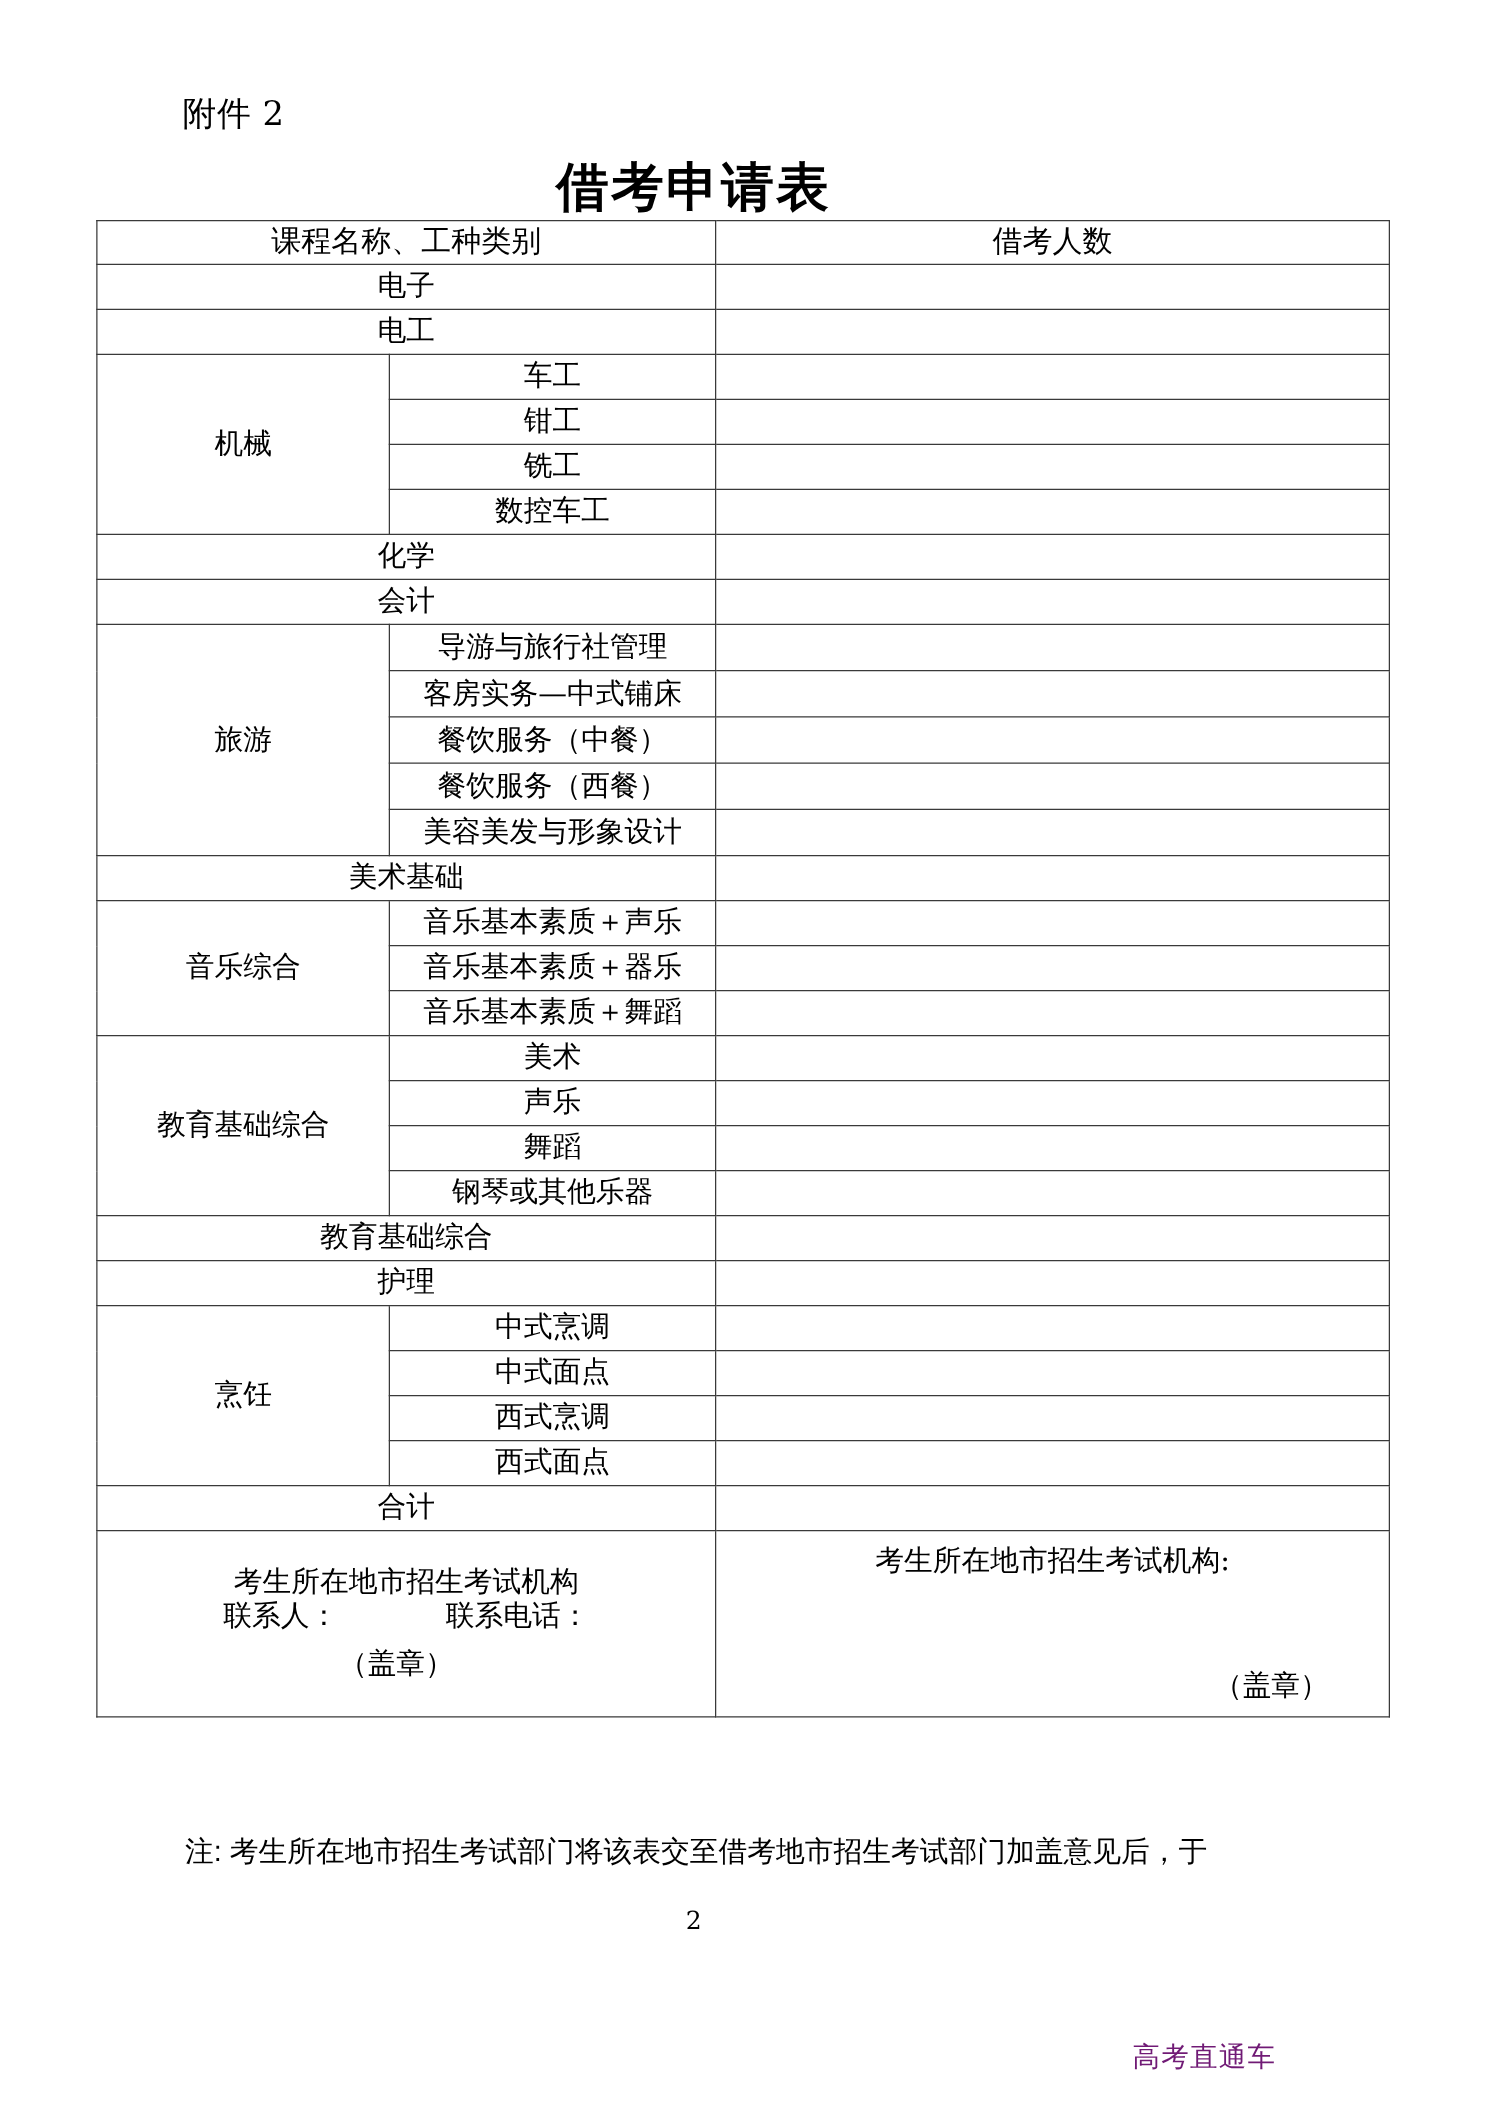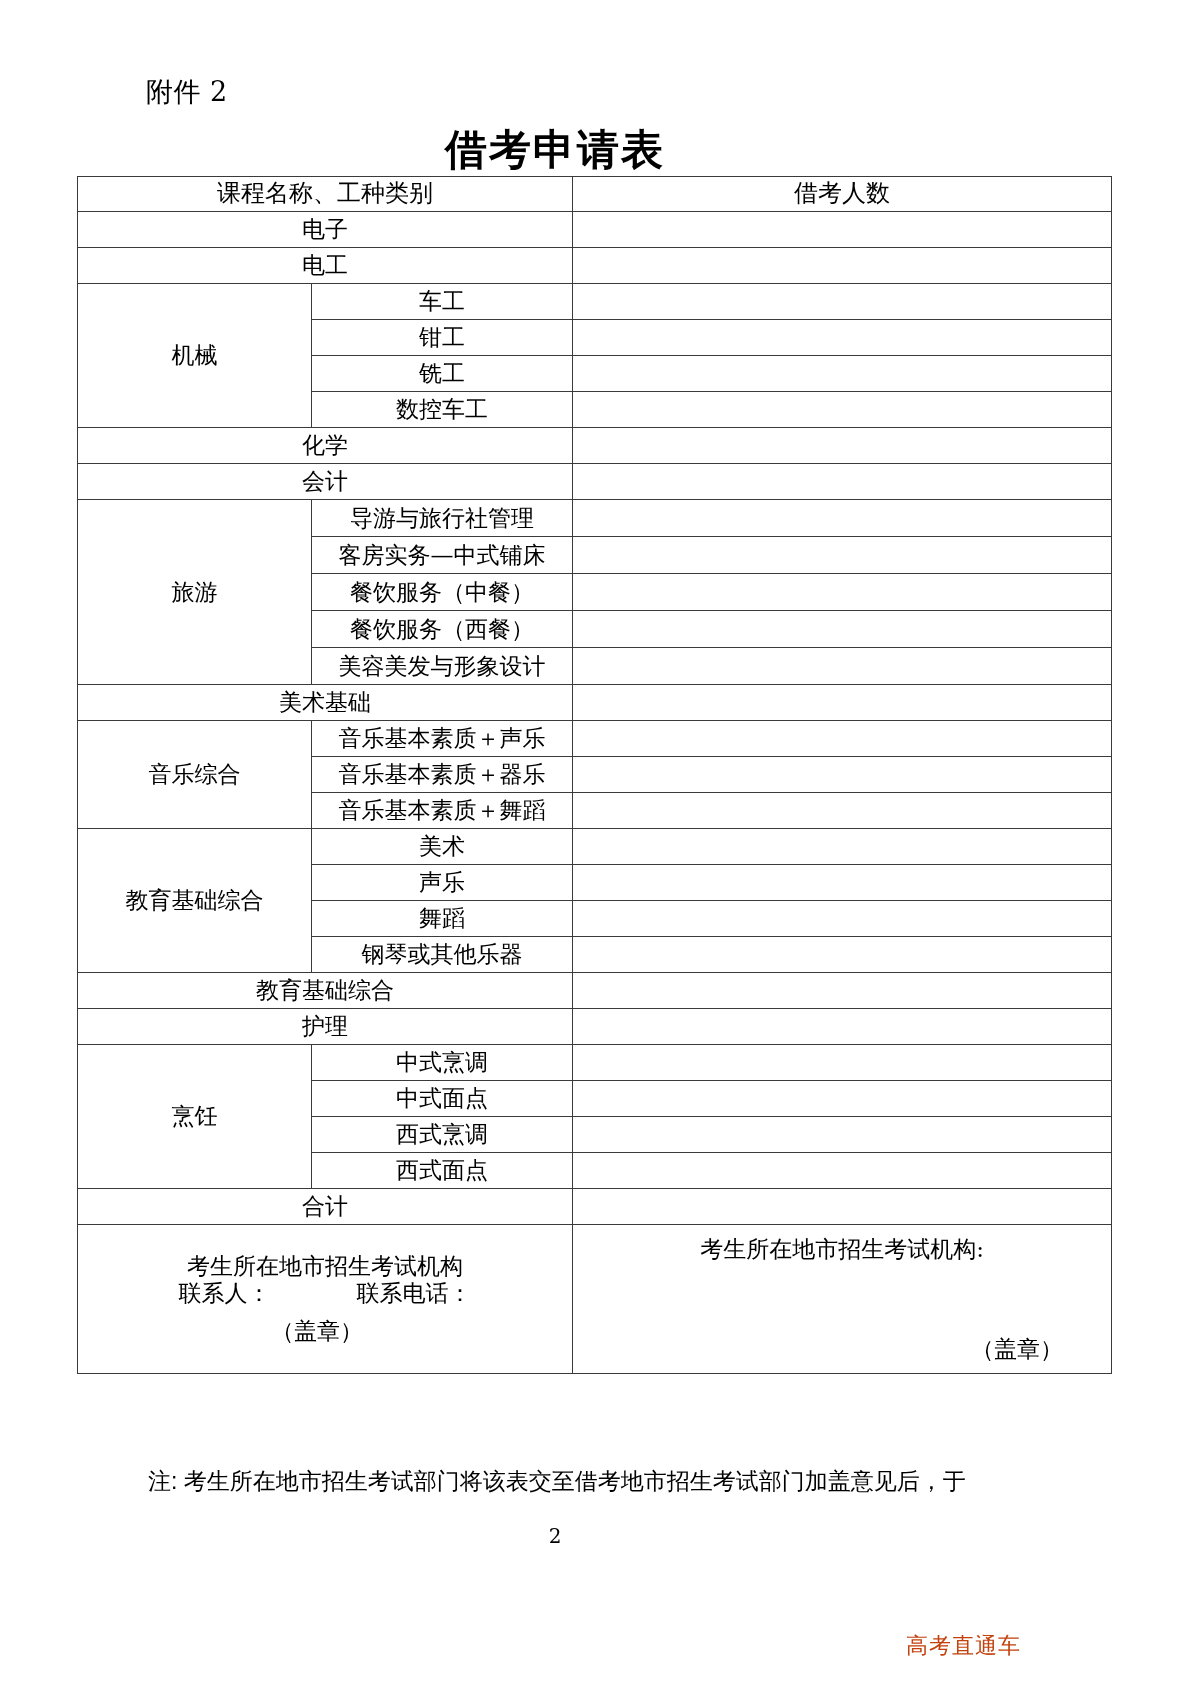--- a/index.html
+++ b/index.html
@@ -131,21 +131,21 @@
     font-size: 20px;
     font-family: "DejaVu Serif", "Liberation Serif", serif;
   }
 
   
   .watermark {
     position: absolute;
     right: 22px;
     bottom: 22px;
     font-size: 22px;
-    color: #c2410c;
+    color: #701a75;
     letter-spacing: 1px;
     font-family: "Liberation Sans", "DejaVu Sans", sans-serif;
   }
 </style>
 </head>
 <body>
 
 <div class="page">
 
   <div class="attachment-label">附件 2</div>

